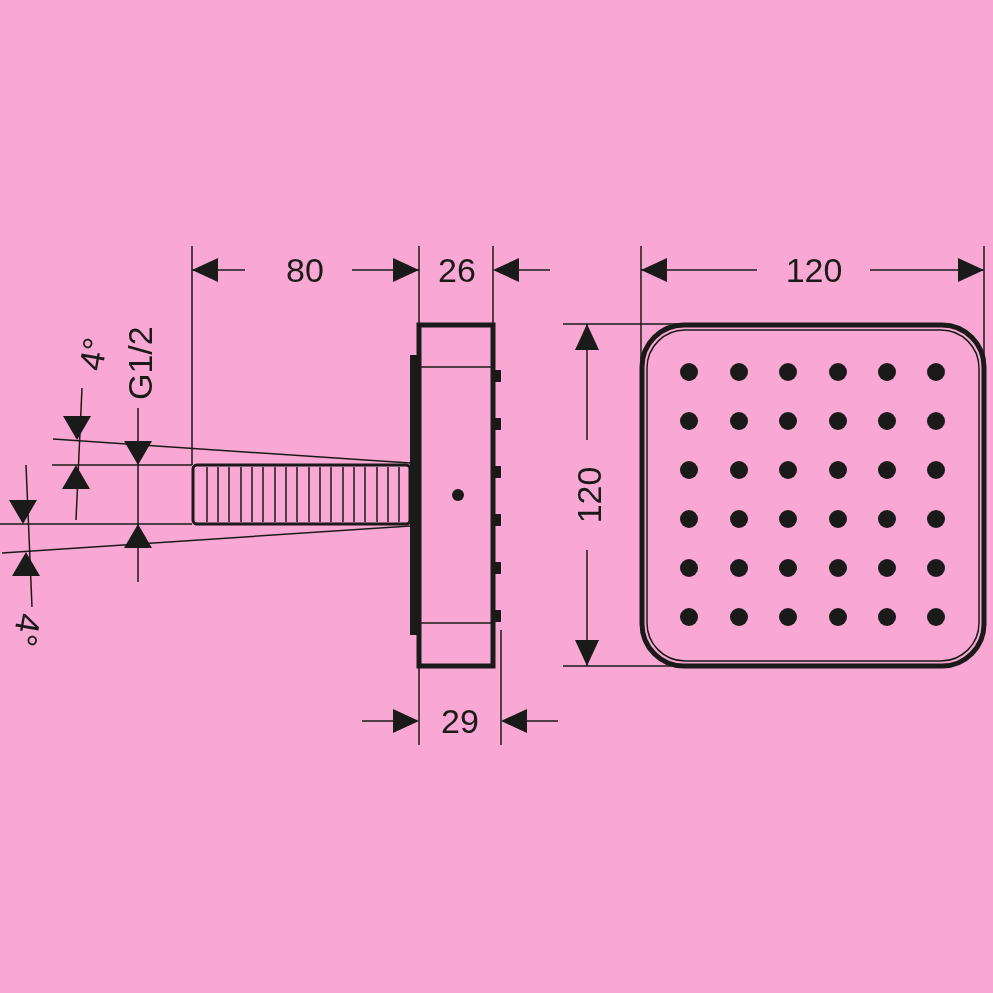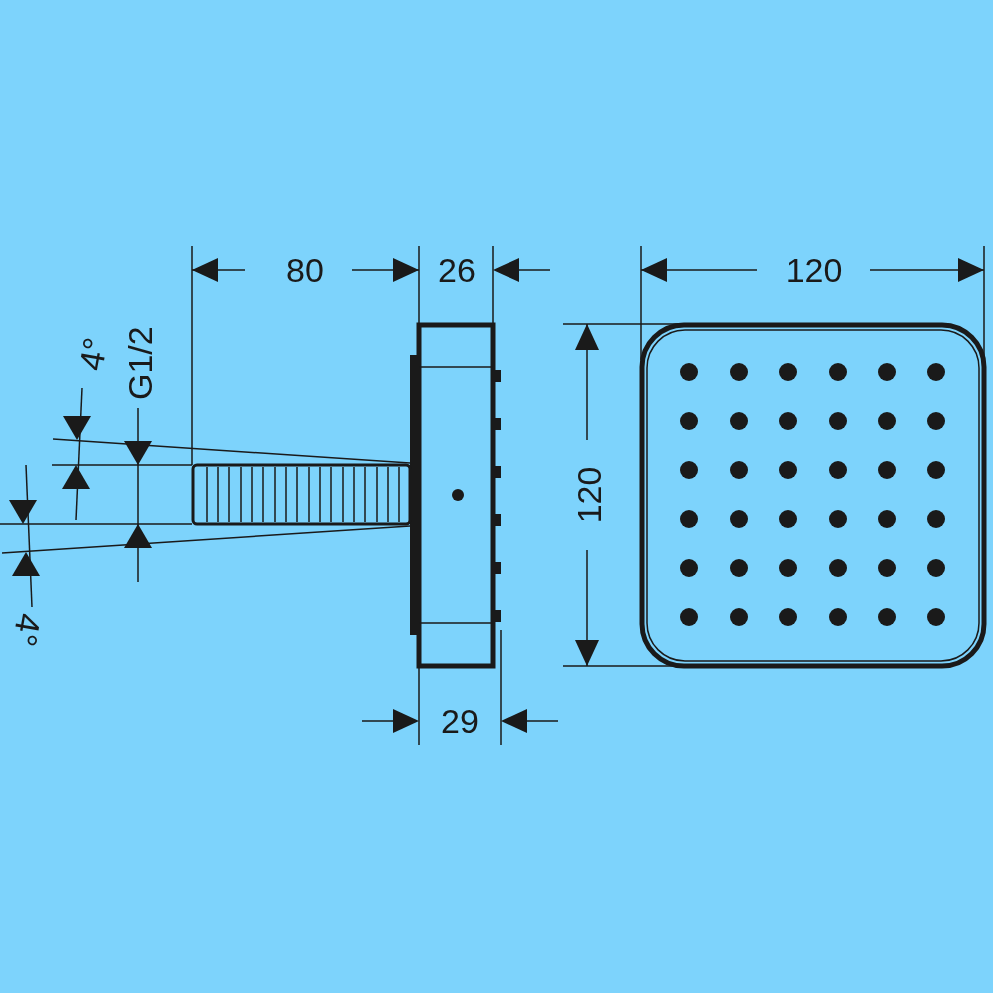--- a/index.html
+++ b/index.html
@@ -1,16 +1,16 @@
 <!DOCTYPE html>
 <html><head>
 <meta charset="utf-8">
 <style>
   html,body{margin:0;padding:0;background:#fff;}
-  #wrap{width:993px;height:993px;position:relative;overflow:hidden;background:#7dd3fc;}
+  #wrap{width:993px;height:993px;position:relative;overflow:hidden;background:#f9a8d4;}
   svg{display:block;}
   .dim{font-family:"Liberation Sans",sans-serif;font-size:34px;fill:#1a1a1a;}
   .thin{stroke:#1a1a1a;stroke-width:1.5;fill:none;}
   .thick{stroke:#1a1a1a;stroke-width:5;fill:none;}
   .med{stroke:#1a1a1a;stroke-width:3;fill:none;}
   .arr{fill:#1a1a1a;}
 </style>
 </head>
 <body>
 

